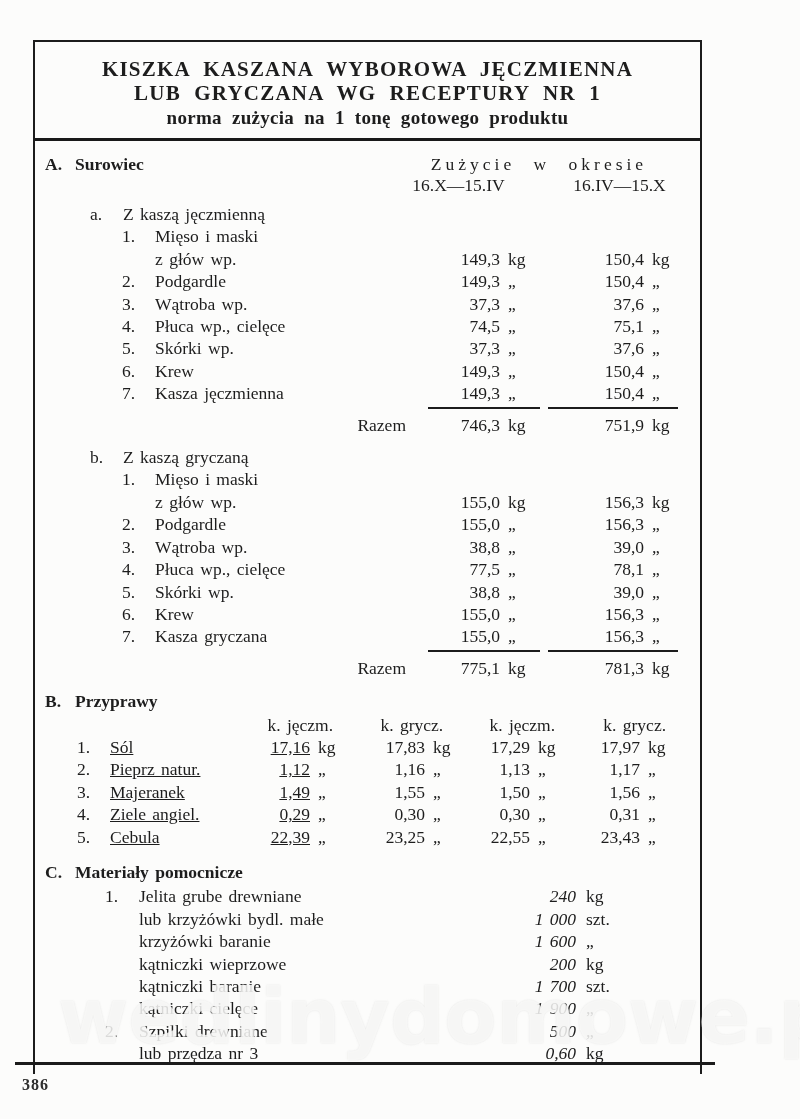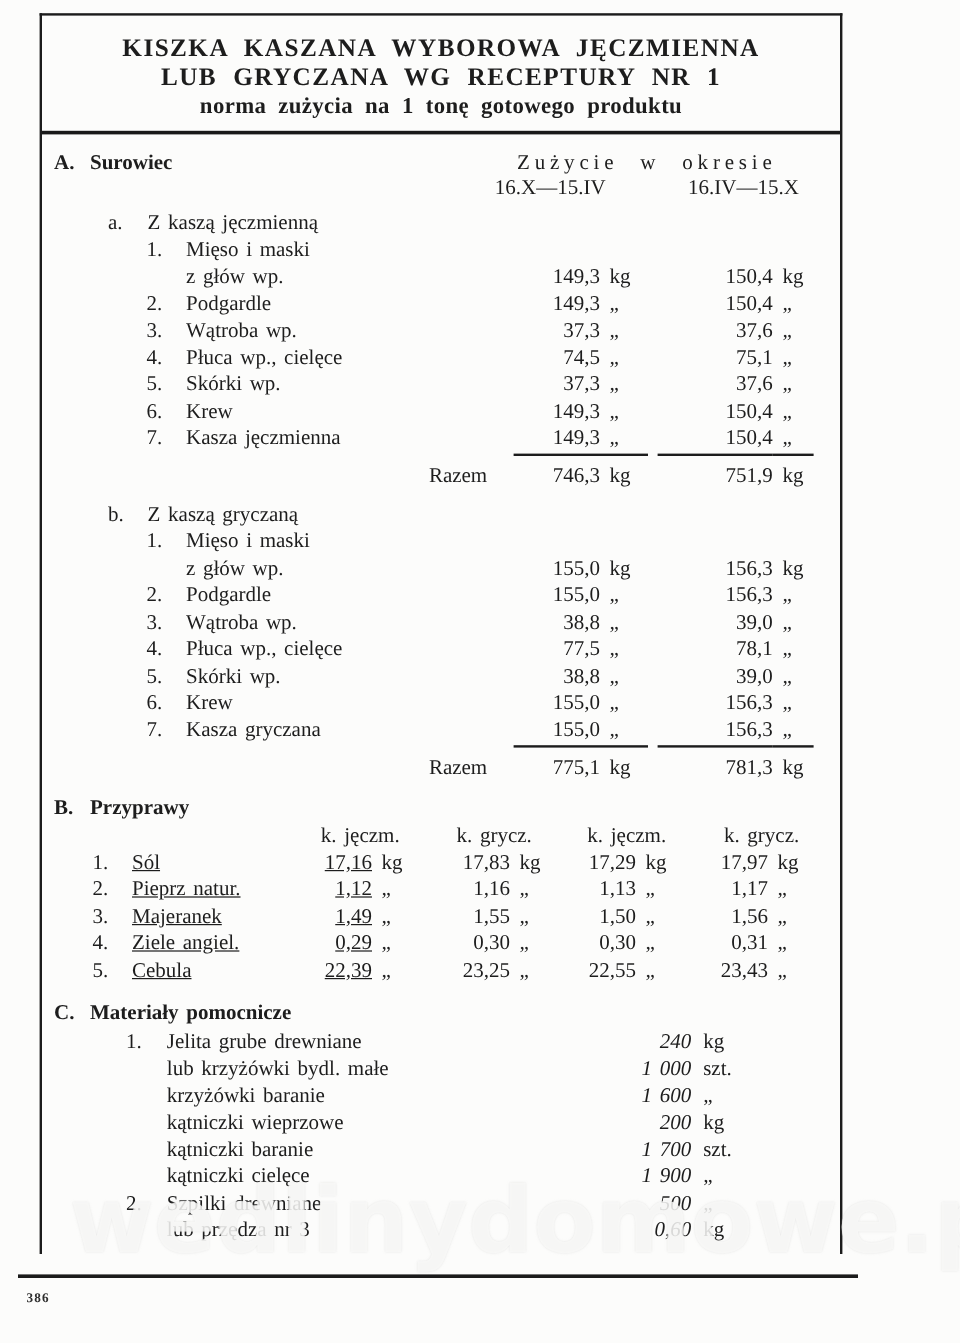--- a/index.html
+++ b/index.html
@@ -4,21 +4,21 @@
 <style>
   * { margin:0; padding:0; box-sizing:border-box; }
   html,body { width:800px; height:1119px; }
   body {
     position:relative; width:800px; height:1119px;
     background:#fcfcfb; overflow:hidden;
     font-family:"Liberation Serif","DejaVu Serif",serif;
     color:#1d1d1d;
   }
   .doc-box {
-    position:absolute; left:33px; top:11px; width:669px; height:1034px;
+    position:absolute; left:33px; top:40px; width:669px; height:1034px;
     border:2px solid #1c1c1c; border-bottom:none;
   }
   .bottom-line { position:absolute; left:15px; top:1062px; width:700px; height:3px; background:#1b1b1b; }
 
   .title-block { text-align:center; padding-top:15px; font-weight:bold; }
   .t1 { font-size:21px; letter-spacing:1.2px; word-spacing:7px; line-height:24px; }
   .t3 { font-size:19px; letter-spacing:0.3px; word-spacing:5px; line-height:25px; }
   .title-sep { margin-top:8px; border-top:3px solid #191919; }
 
   .content { font-size:17.5px; line-height:22.4px; word-spacing:2px; }
@@ -70,21 +70,21 @@
 
   
   .crow { display:flex; margin-left:70px; margin-right:72px; }
   .crow .no  { width:34px; }
   .crow .lbl { flex:1; }
   .crow .cv  { width:90px; text-align:right;font-style:italic; }
   .crow .cu  { width:52px; padding-left:10px; }
 
   .page-num {
     position:absolute; left:22px; top:1076px;
-    font-size:11px; font-weight:bold; letter-spacing:1px; color:#2e2e2e;
+    font-size:16px; font-weight:bold; letter-spacing:1px; color:#2e2e2e;
   }
   .watermark {
     position:absolute; left:58px; top:972px;
     font-family:"DejaVu Sans","Liberation Sans",sans-serif;
     font-weight:bold; font-size:76px; white-space:nowrap;
     color:rgba(250,250,249,0.80);
     text-shadow:0 0 2px rgba(190,190,190,0.35);
     pointer-events:none;
   }
 </style>

